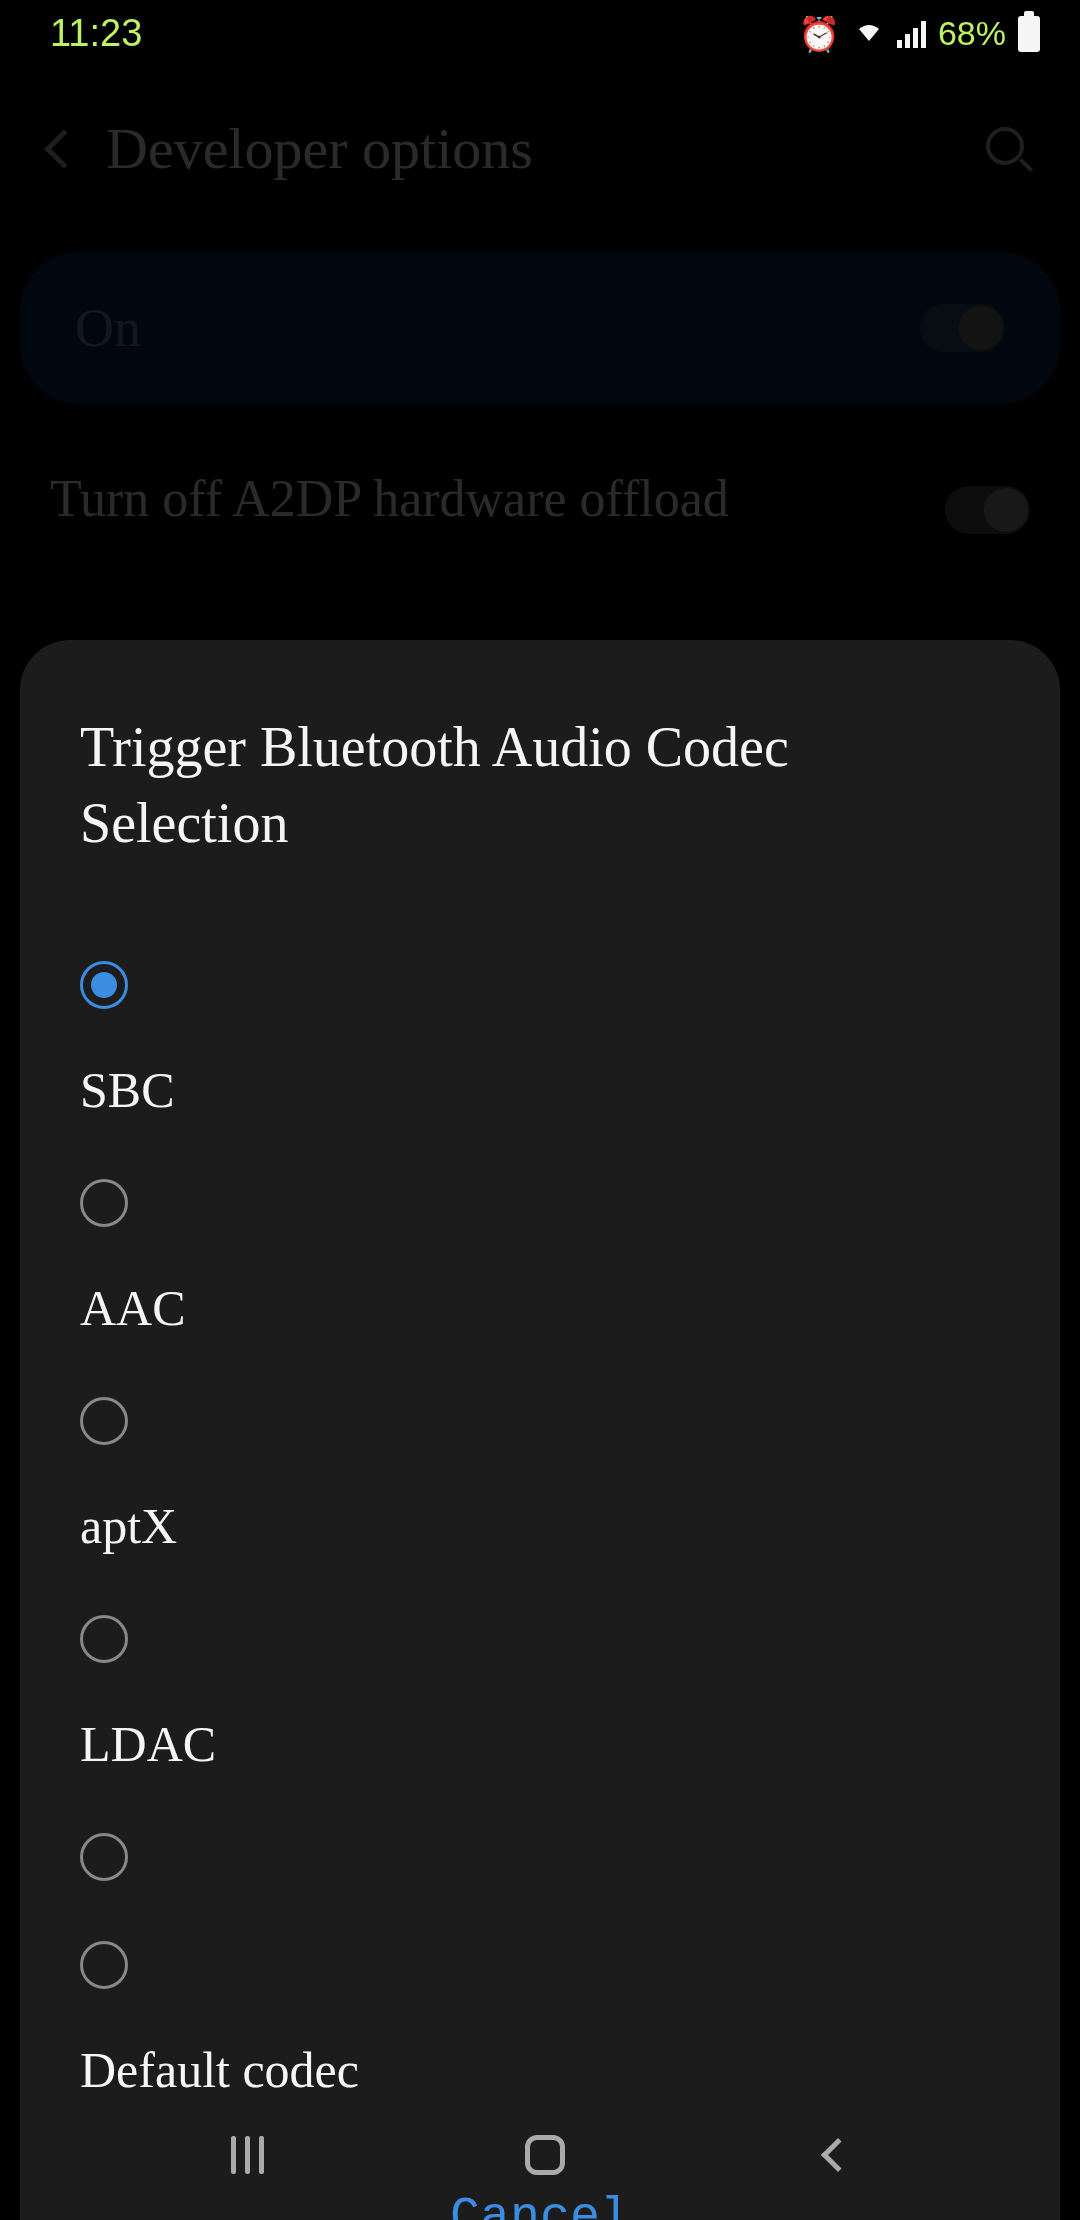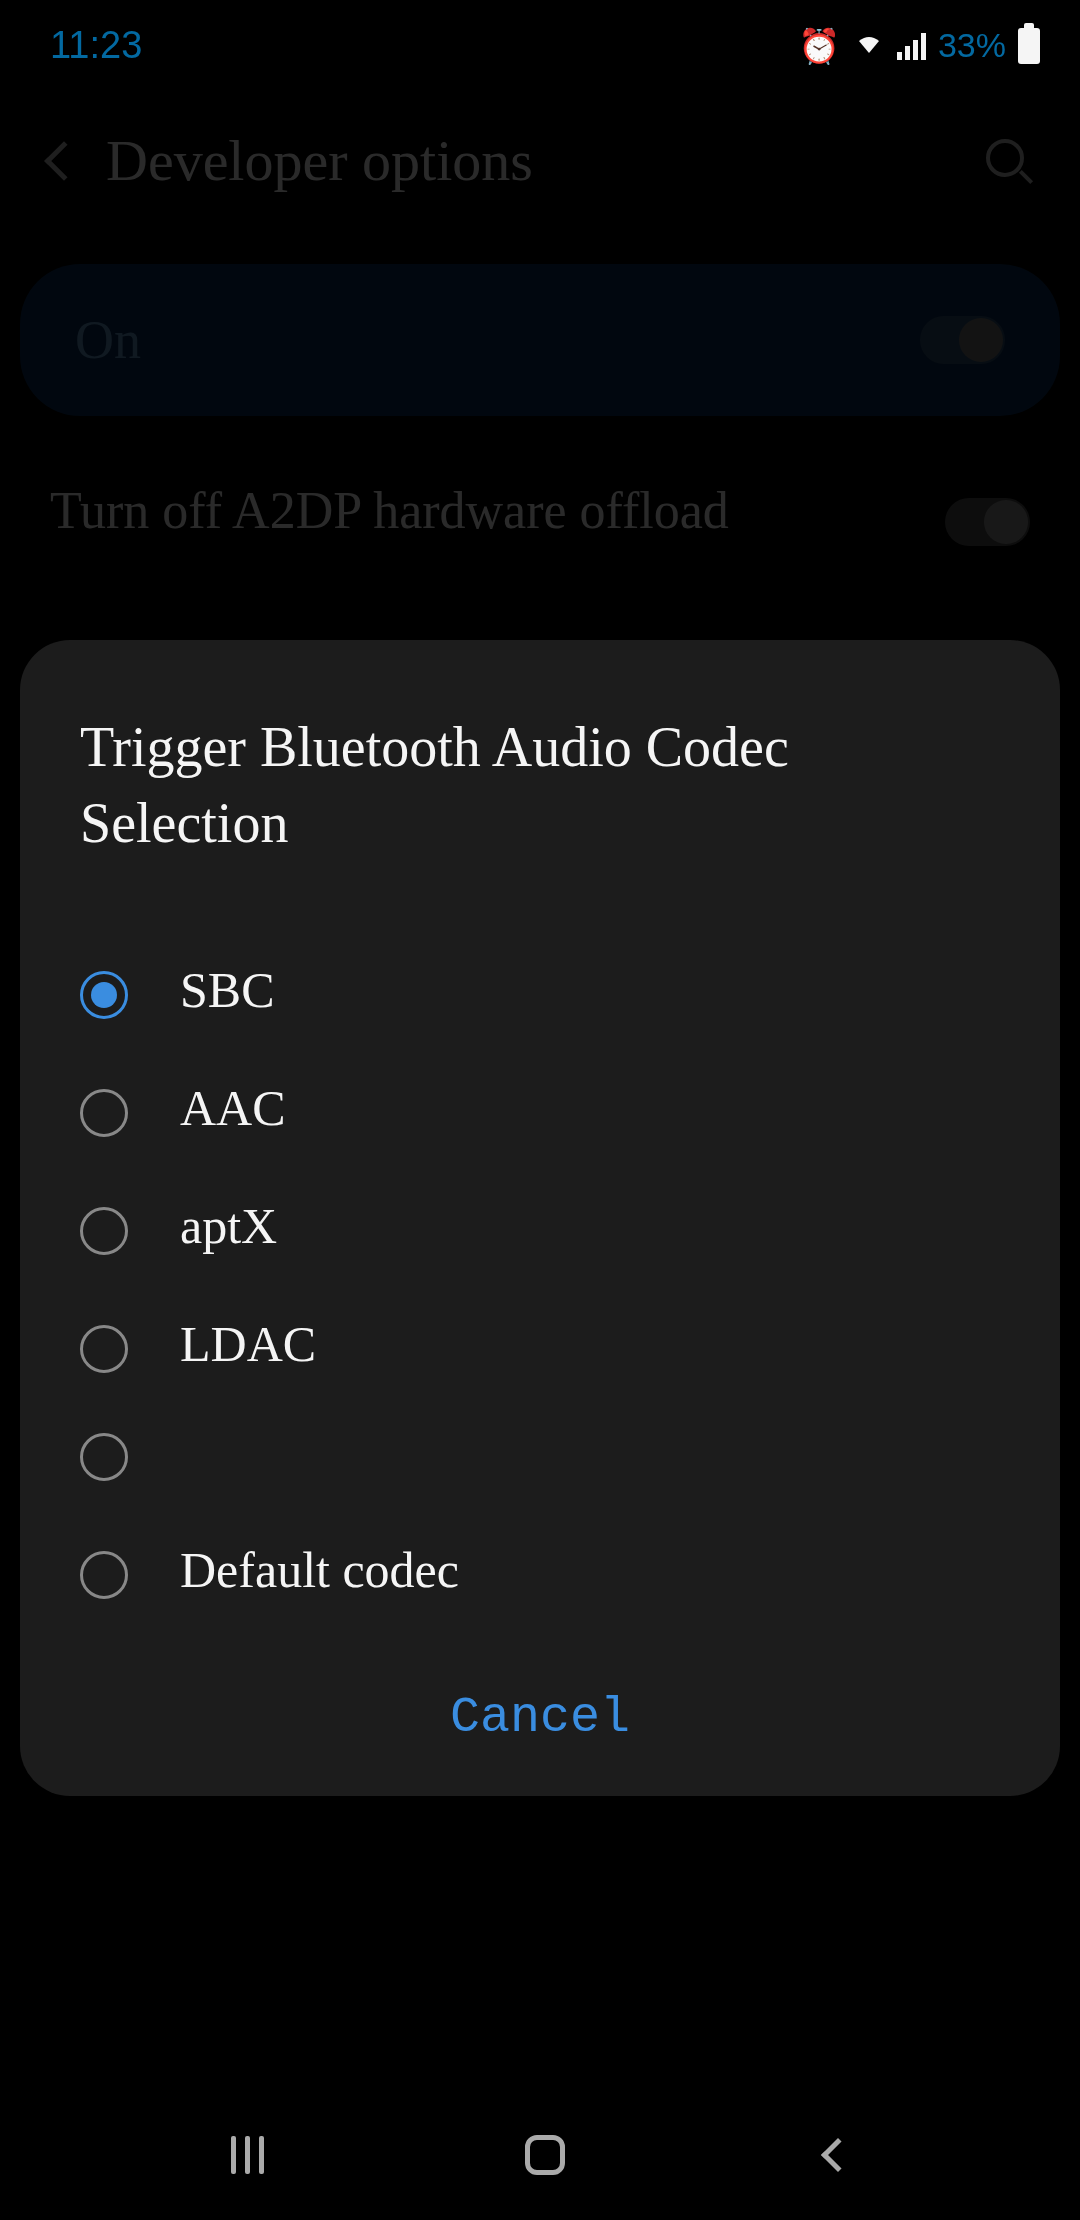--- a/index.html
+++ b/index.html
@@ -12,22 +12,22 @@
       height: 2220px;
       background: #000;
       font-family: 'Segoe Script', 'Comic Sans MS', cursive;
       overflow: hidden;
       position: relative;
     }
     .status-bar {
       display: flex;
       justify-content: space-between;
       align-items: center;
-      padding: 24px 40px 10px 50px;
-      color: #0369a1;
+      padding: 12px 40px 10px 50px;
+      color: #bef264;
       font-family: -apple-system, 'Segoe UI', sans-serif;
     }
     .status-left {
       font-size: 38px;
       font-weight: 400;
     }
     .status-right {
       display: flex;
       align-items: center;
       gap: 12px;
@@ -183,23 +183,24 @@
     }
     .dialog-title {
       color: #f5f5f5;
       font-size: 56px;
       font-weight: 500;
       line-height: 1.35;
       margin-bottom: 70px;
     }
     .radio-item {
       display: flex;
-      align-items: flex-end;
+      align-items: flex-start;
       gap: 52px;
       padding: 30px 0;
+      flex-direction: column;
     }
     .radio {
       width: 48px;
       height: 48px;
       border: 3px solid #888;
       border-radius: 50%;
       flex-shrink: 0;
       position: relative;
     }
     .radio.selected {
@@ -280,21 +281,21 @@
       <svg width="32" height="28" viewBox="0 0 32 28">
           <path d="M16 24 L6 12 Q16 4 26 12 Z" fill="#f5f5f5"></path>
         </svg>
     </span>
     <div class="signal-bars">
       <span></span>
         <span></span>
         <span></span>
         <span></span>
     </div>
-    <span>33%</span>
+    <span>68%</span>
     <div class="battery-icon"></div>
   </div>
 </div>
 
 <div class="dimmed-content">
   <div class="header">
     <div class="back-chevron"></div>
     <div class="page-title">Developer options</div>
     <div class="search-icon-wrap"></div>
   </div>

